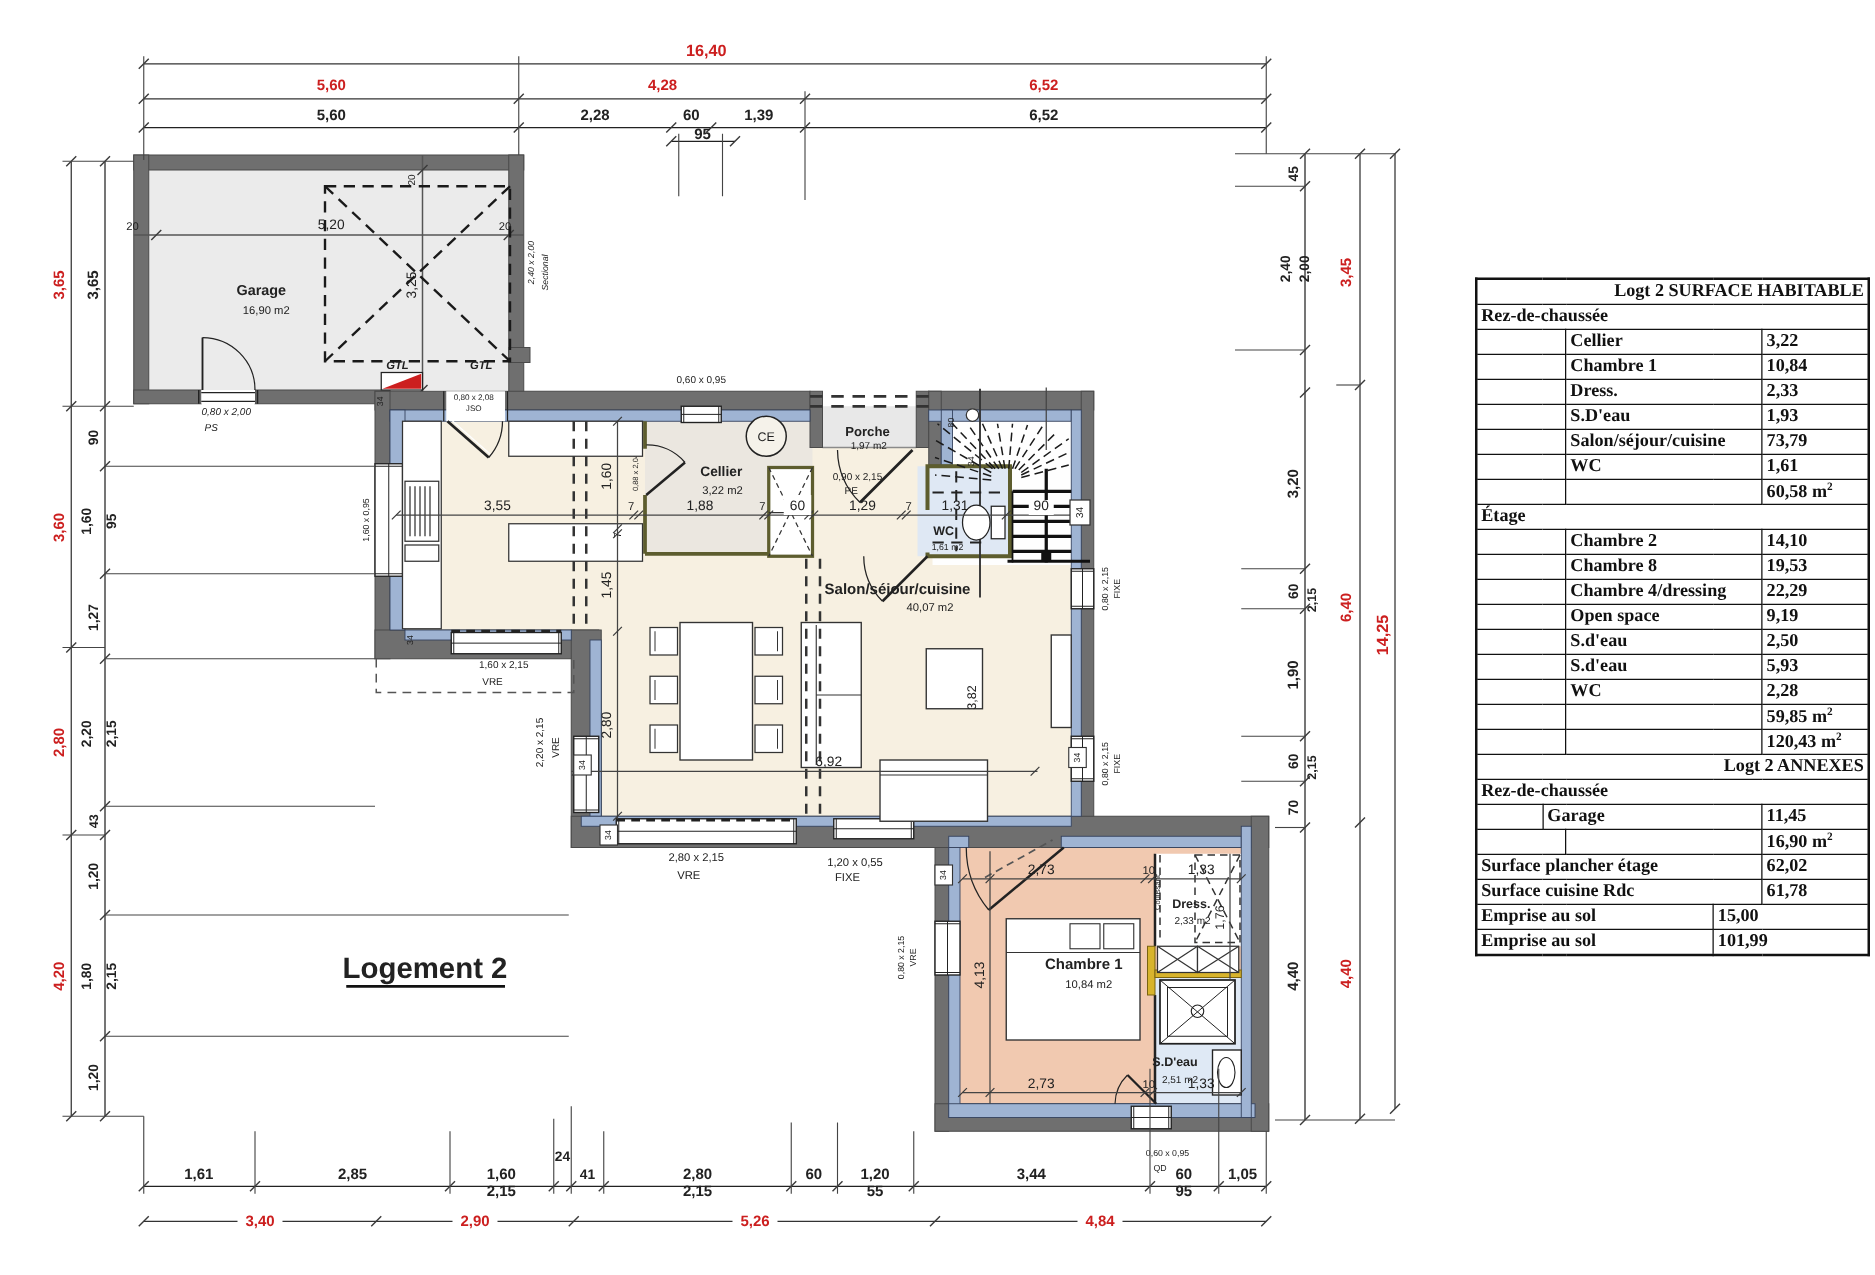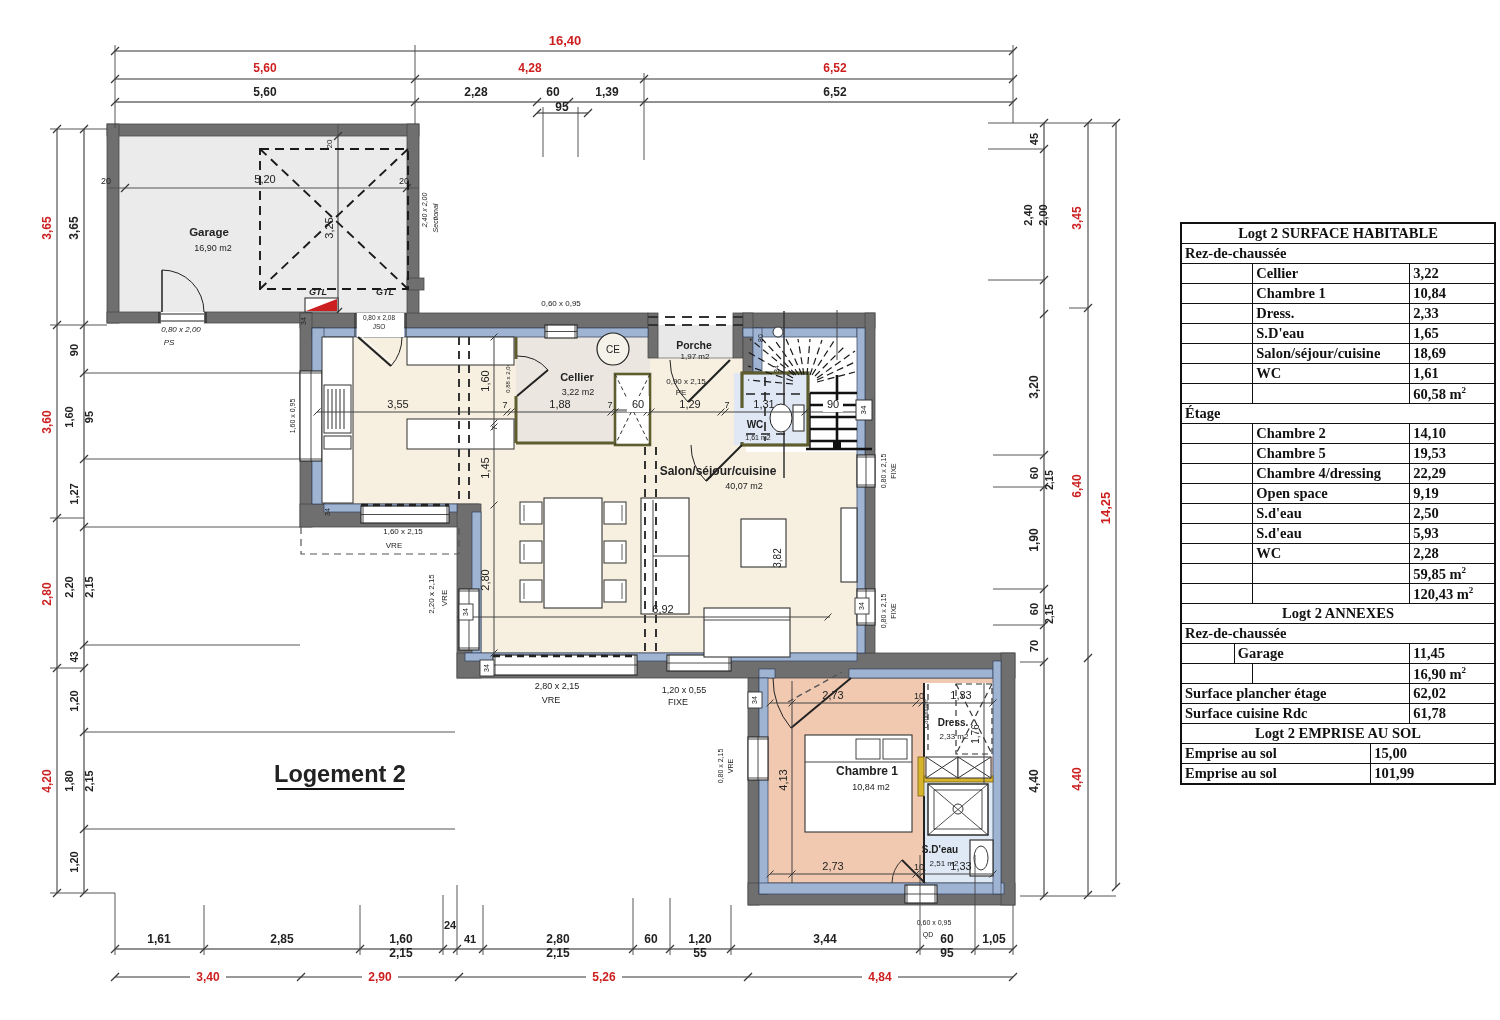--- a/index.html
+++ b/index.html
@@ -1,20 +1,20 @@
 <!DOCTYPE html>
 <html><head><meta charset="utf-8">
 <style>
 html,body{margin:0;padding:0;background:#fff;width:1500px;height:1020px;overflow:hidden}
 #plan{position:absolute;left:0;top:0}
 #tbl{position:absolute;left:1180px;top:222px;width:316px;border-collapse:collapse;
  font-family:"Liberation Serif",serif;font-weight:bold;font-size:14.5px;color:#111;
  border:2px solid #111;table-layout:fixed}
 #tbl td{border:1.6px solid #111;height:19px;padding:0 3px;line-height:1;white-space:nowrap;overflow:hidden}
-#tbl td.hd{text-align:center}
+#tbl td.hd{text-align:right}
 #tbl sup{font-size:9px}
 </style></head>
 <body>
 
 <div id="plan">
 <svg width="1500" height="1020" viewBox="0 0 1500 1020">
 <rect x="0" y="0" width="1500" height="1020" fill="#ffffff"></rect>
 
 <rect x="119" y="136" width="288" height="176" fill="#ebebeb"></rect>
 
@@ -712,26 +712,26 @@
         <td>10,84</td>
       </tr>
 <tr>
         <td colspan="2"></td>
         <td colspan="2">Dress.</td>
         <td>2,33</td>
       </tr>
 <tr>
         <td colspan="2"></td>
         <td colspan="2">S.D'eau</td>
-        <td>1,65</td>
+        <td>1,93</td>
       </tr>
 <tr>
         <td colspan="2"></td>
         <td colspan="2">Salon/séjour/cuisine</td>
-        <td>18,69</td>
+        <td>73,79</td>
       </tr>
 <tr>
         <td colspan="2"></td>
         <td colspan="2">WC</td>
         <td>1,61</td>
       </tr>
 <tr>
         <td colspan="2"></td>
         <td colspan="2"></td>
         <td>60,58 m<sup>2</sup></td>
@@ -739,21 +739,21 @@
 <tr>
         <td colspan="5">Étage</td>
       </tr>
 <tr>
         <td colspan="2"></td>
         <td colspan="2">Chambre 2</td>
         <td>14,10</td>
       </tr>
 <tr>
         <td colspan="2"></td>
-        <td colspan="2">Chambre 5</td>
+        <td colspan="2">Chambre 8</td>
         <td>19,53</td>
       </tr>
 <tr>
         <td colspan="2"></td>
         <td colspan="2">Chambre 4/dressing</td>
         <td>22,29</td>
       </tr>
 <tr>
         <td colspan="2"></td>
         <td colspan="2">Open space</td>
@@ -802,23 +802,20 @@
       </tr>
 <tr>
         <td colspan="4">Surface plancher étage</td>
         <td>62,02</td>
       </tr>
 <tr>
         <td colspan="4">Surface cuisine Rdc</td>
         <td>61,78</td>
       </tr>
 <tr>
-        <td class="hd" colspan="5">Logt 2 EMPRISE AU SOL</td>
-      </tr>
-<tr>
         <td colspan="3">Emprise au sol</td>
         <td colspan="2">15,00</td>
       </tr>
 <tr>
         <td colspan="3">Emprise au sol</td>
         <td colspan="2">101,99</td>
       </tr>
 </tbody>
   </table>
 </body></html>

